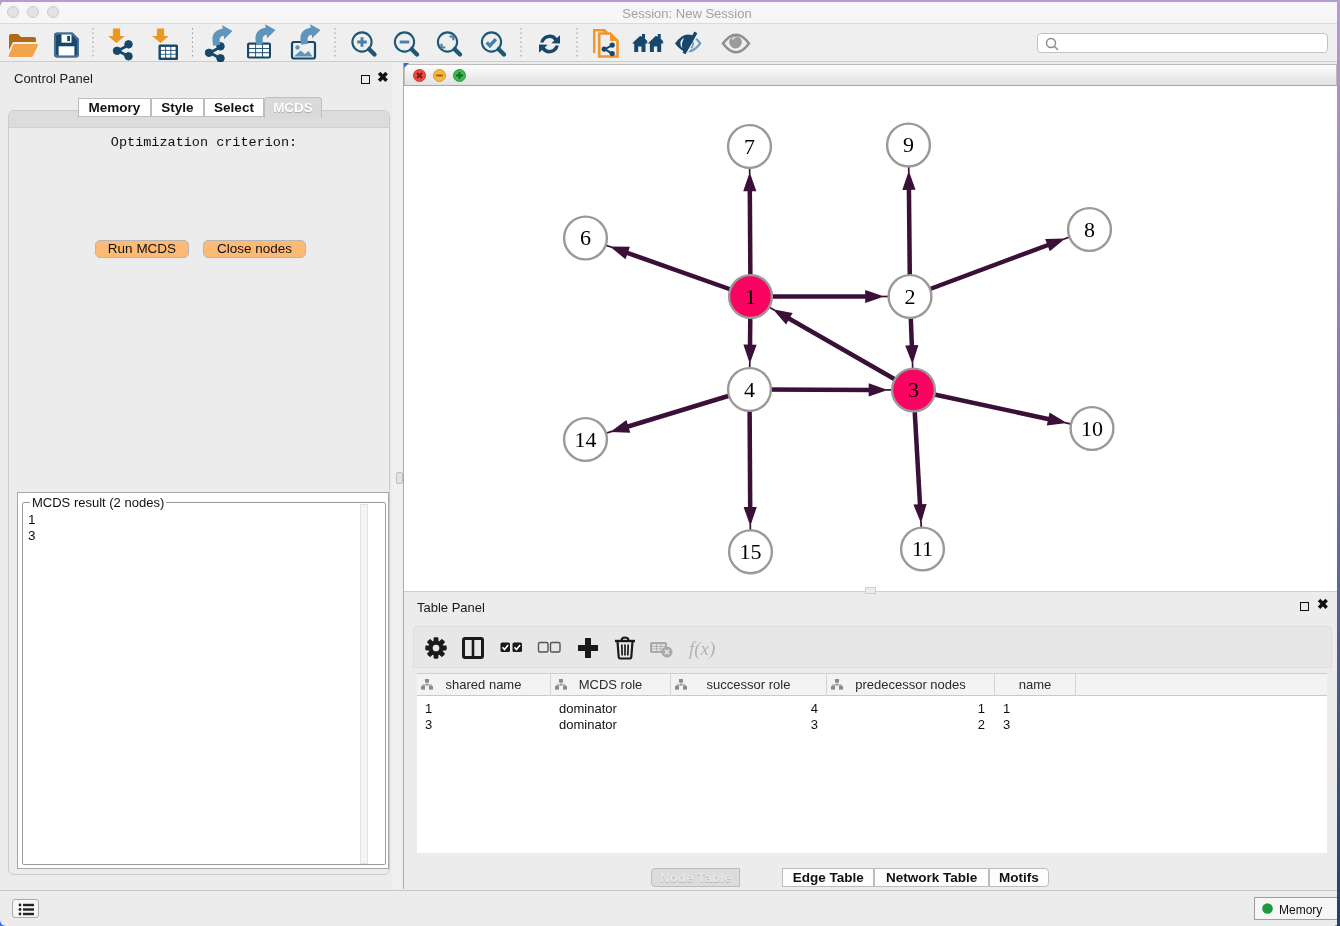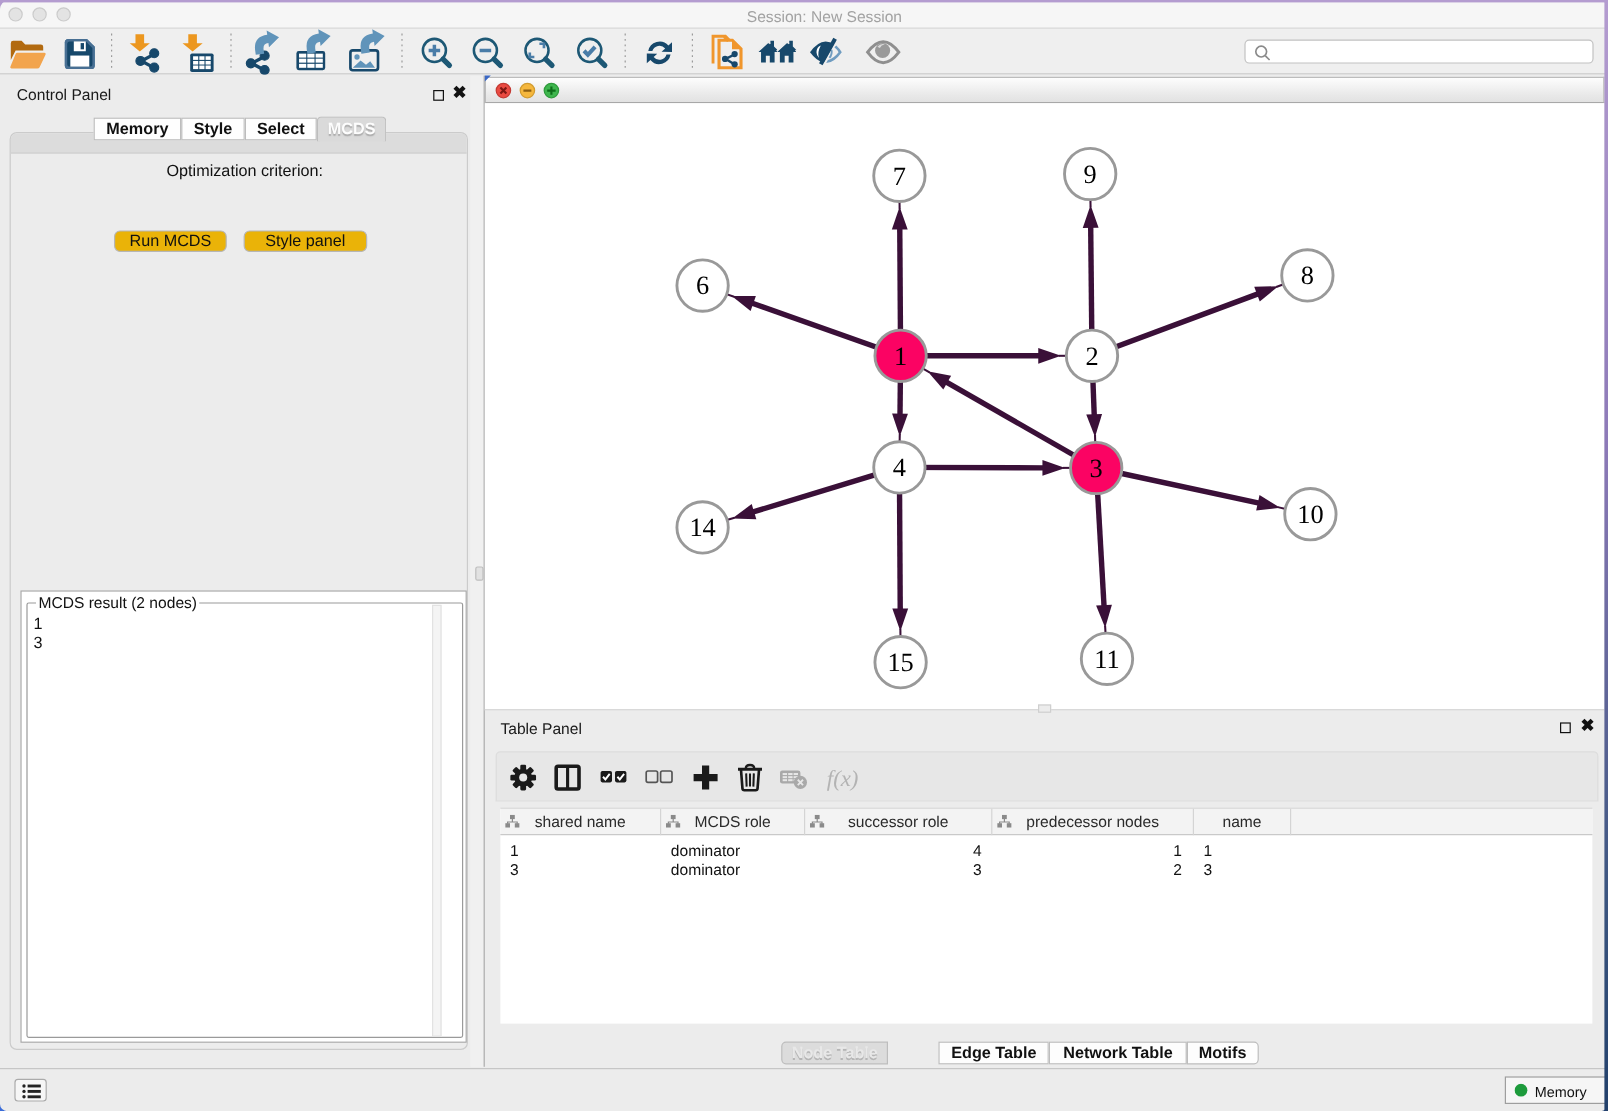--- a/index.html
+++ b/index.html
@@ -10,23 +10,23 @@
 .tl{top:6px;width:12px;height:12px;border-radius:50%;background:#e3e3e3;border:1px solid #cbcbcb;}
 #toolbar{left:0;top:23px;width:1340px;height:39px;background:#efefef;border-top:1px solid #dadada;border-bottom:1px solid #cdcdcd;}
 #searchbox{left:1037px;top:10px;width:291px;height:20px;background:#fff;border:1px solid #c2c2c2;border-radius:4px;}
 
 #cp-title{left:14px;top:71px;font-size:13px;color:#1a1a1a;}
 .dock-float{width:9px;height:9px;border:1.5px solid #111;}
 .dock-x{font-size:14px;color:#111;font-weight:bold;}
 .tab{position:absolute;top:0;height:19px;background:#fefefe;border:1px solid #bdbdbd;font-size:13.5px;color:#111;text-align:center;line-height:18px;z-index:4;letter-spacing:0px;font-weight:bold;}
 #cp-box{left:8px;top:110px;width:382px;height:765px;border:1px solid #cbcbcb;border-radius:6px;overflow:hidden;}
 #cp-box .hdr{position:absolute;left:0;top:0;width:100%;height:17px;background:#dcdcdc;border-bottom:1px solid #d0d0d0;}
-#opt-label{left:8px;top:135px;width:392px;text-align:center;font-size:13.5px;color:#111;}
+#opt-label{left:8px;top:135px;width:392px;text-align:center;font-size:13.5px;color:#111;font-family:Liberation Mono, monospace;}
 #opt-select{left:45px;top:159px;width:310px;height:20px;background:#fff;border:1px solid #b6b6b6;border-radius:5px;font-size:13.5px;color:#111;line-height:18px;padding-left:12px;}
-.btn{position:absolute;background:#eab308;border:1px solid #b6b6b6;border-radius:5px;font-size:13.5px;color:#111;text-align:center;}
+.btn{position:absolute;background:#fdba74;border:1px solid #b6b6b6;border-radius:5px;font-size:13.5px;color:#111;text-align:center;margin-top:48px;}
 #res-outer{left:17px;top:492px;width:372px;height:377px;background:#fff;border:1px solid #a8a8a8;}
 #res-field{position:absolute;left:4px;top:9px;width:364px;height:363px;border:1px solid #9a9a9a;border-radius:2px;}
 #res-legend{position:absolute;left:7px;top:-8px;background:#fff;font-size:13px;color:#111;padding:0 2px;}
 #res-text{position:absolute;left:5px;top:9px;font-size:13.5px;color:#111;line-height:16px;}
 #res-scroll{position:absolute;right:17px;top:1px;width:8px;height:360px;background:#f4f4f4;border:1px solid #e2e2e2;}
 
 #splitter{left:392px;top:63px;width:12px;height:826px;background:#f0f0f0;}
 #splitline{left:403px;top:63px;width:1px;height:826px;background:#ababab;}
 #splitgrip{left:396px;top:472px;width:7px;height:12px;background:#e2e2e2;border:1px solid #bdbdbd;border-radius:2px;}
 
@@ -193,21 +193,21 @@
   <div class="dock-x abs" style="left:377px;top:69px;">✖</div>
   <div class="tab abs" style="left:78px;top:98px;width:73px;">Memory</div>
   <div class="tab abs" style="left:151px;top:98px;width:53px;">Style</div>
   <div class="tab abs" style="left:204px;top:98px;width:60px;">Select</div>
   <div class="tab abs" style="left:264px;top:97px;width:58px;height:21px;background:#dadada;color:#fdfdfd;text-shadow:0 1px 1px #aaa;border-radius:4px 4px 0 0;line-height:20px;border-bottom:none;z-index:3;">MCDS</div>
   <div id="cp-box" class="abs">
       <div class="hdr"></div>
     </div>
   <div id="opt-label" class="abs">Optimization criterion:</div>
   <div class="btn abs" style="left:95px;top:192px;width:94px;height:18px;line-height:16px;">Run MCDS</div>
-  <div class="btn abs" style="left:203px;top:192px;width:103px;height:18px;line-height:16px;">Style panel</div>
+  <div class="btn abs" style="left:203px;top:192px;width:103px;height:18px;line-height:16px;">Close nodes</div>
   <div id="res-outer" class="abs">
     <div id="res-field">
         <div id="res-legend">MCDS result (2 nodes)</div>
     <div id="res-text">1<br>3</div>
     <div id="res-scroll"></div>
       </div>
   </div>
 
   <div id="splitter" class="abs"></div>
     <div id="splitline" class="abs"></div>

